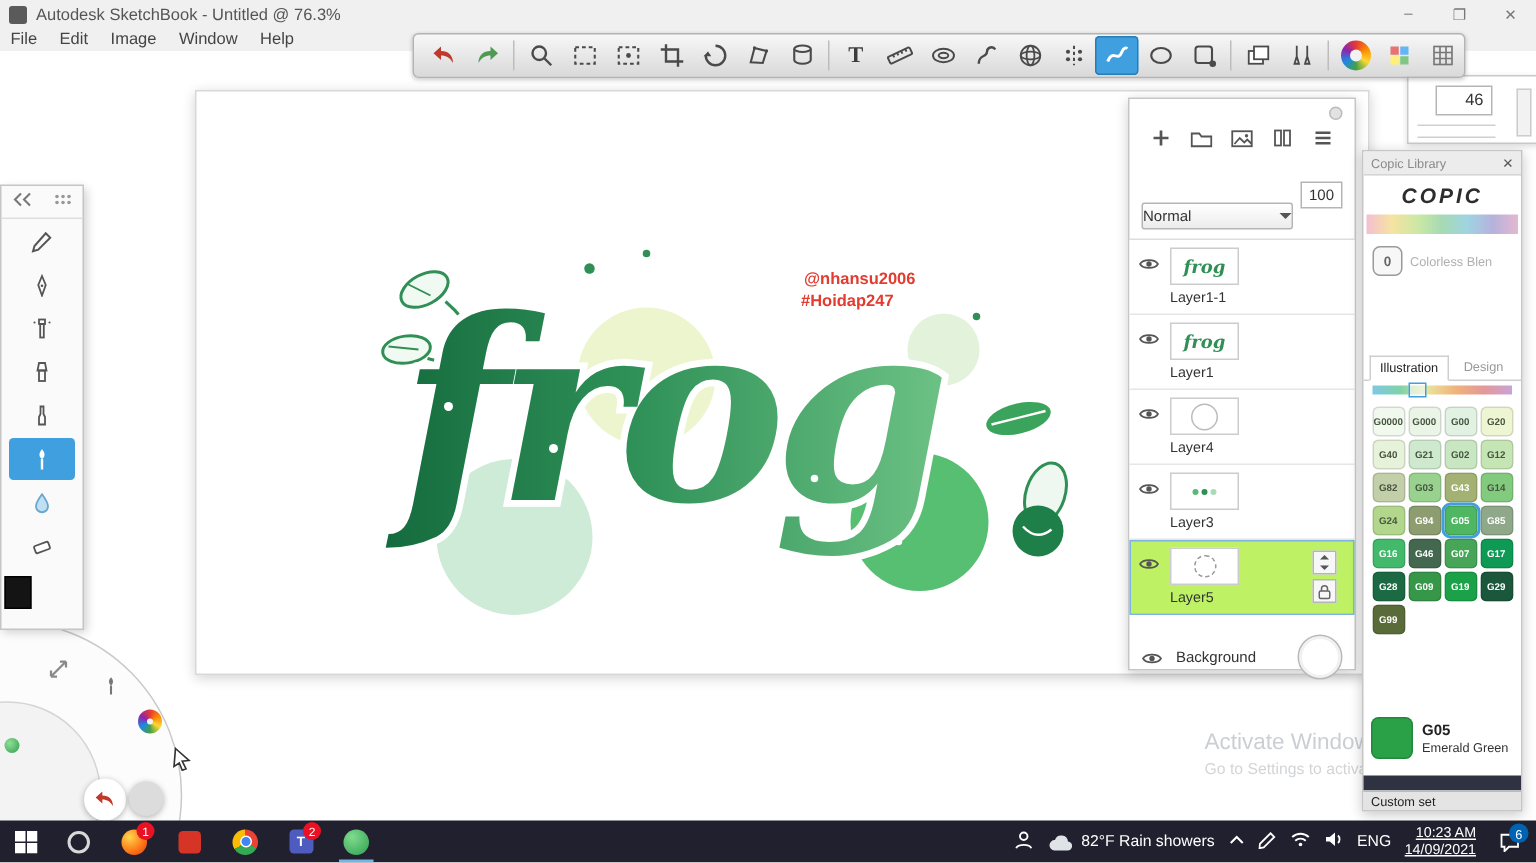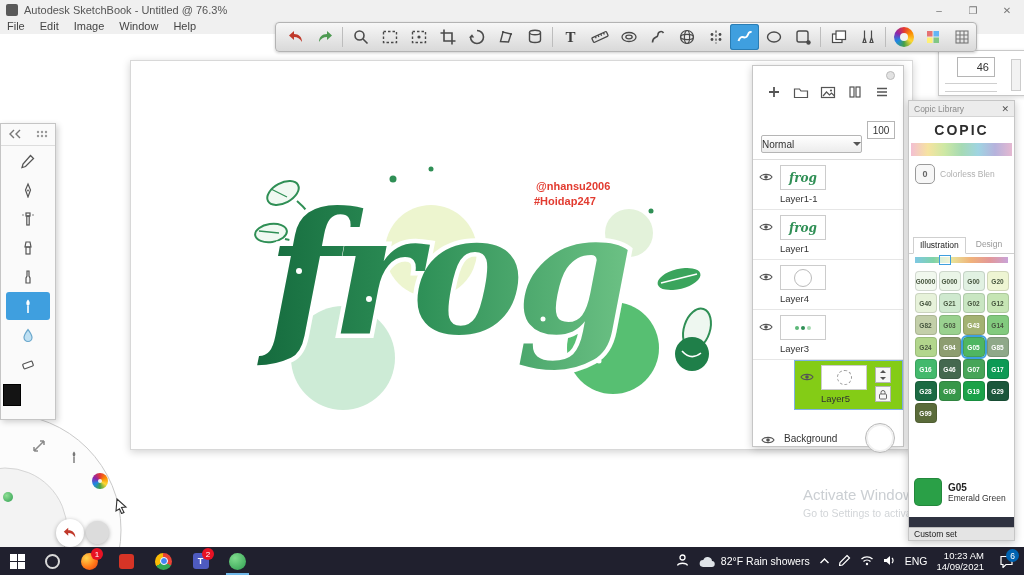--- a/index.html
+++ b/index.html
@@ -43,42 +43,42 @@
   .layers-panel { position:absolute; top:65px; left:752px; width:152px; height:382px; background:#fff; border:1px solid #c6c6c6; box-shadow:0 2px 8px rgba(0,0,0,.2); z-index:5; }
   .lp-dot { position:absolute; top:5px; right:8px; width:9px; height:9px; border-radius:50%; background:#e2e2e2; border:1px solid #bbb; }
   .lp-icons { display:flex; justify-content:space-between; padding:18px 12px 4px 12px; }
   .lp-icons .hico { width:18px; height:16px; display:flex; align-items:center; justify-content:center; }
   .lp-blend { display:flex; gap:5px; padding:3px 8px 6px 8px; border-bottom:1px solid #ddd; align-items:center; }
   .dropdown { flex:1; height:18px; border:1px solid #b5b5b5; background:linear-gradient(#fff,#ececec); font-size:10px; color:#333; display:flex; align-items:center; justify-content:space-between; padding:0 0; border-radius:2px;margin-top:28px; }
   .caret { width:0; height:0; border-left:4px solid transparent; border-right:4px solid transparent; border-top:4px solid #555; }
   .opacity-box { width:28px; height:18px; border:1px solid #b5b5b5; background:#fff; font-size:10px; color:#333; display:flex; align-items:center; justify-content:center; }
   #layers-list { position:relative; }
   .layer-row { height:50px; border-bottom:1px solid #e6e6e6; display:flex; padding:5px 6px; position:relative; background:#fff; }
-  .layer-row.selected { background:#84cc16; outline:1px solid #7fb2e5; outline-offset:-1px;margin-left:41px; }
+  .layer-row.selected { background:#bef264; outline:1px solid #7fb2e5; outline-offset:-1px; }
   .eye { width:16px; padding-top:3px; }
   .lmain { display:flex; flex-direction:column; gap:3px; margin-left:5px; }
   .lthumb { width:46px; height:25px; background:#fff; border:1px solid #ccc; display:flex; align-items:center; justify-content:center; overflow:hidden; }
   .lname { font-size:9.5px; color:#333; }
   .mini-frog { font-family:"DejaVu Serif", serif; font-style:italic; font-weight:bold; font-size:12px; color:#2f8f55; }
   .dashC { width:15px; height:15px; border:1.5px dashed #9a9a9a; border-radius:50%; display:block; }
   .circC { width:18px; height:18px; border:1px solid #bbb; border-radius:50%; background:#fff; display:block; }
   .dotA,.dotB,.dotC { width:4px; height:4px; border-radius:50%; background:#5cb878; display:inline-block; margin:1px; }
   .dotB { background:#2f8f55; } .dotC { background:#a8dcb4; }
   .lrctl { position:absolute; right:12px; top:7px; display:flex; flex-direction:column; gap:3px; }
   .lbtn { width:16px; height:16px; background:#f7f7f7; border:1px solid #b5b5b5; display:flex; align-items:center; justify-content:center; }
   .lscroll-thumb { position:absolute; right:1px; top:200px; width:5px; height:50px; background:#5b9bd5; border-radius:2px; }
   .bg-row { height:56px; display:flex; align-items:center; padding:0 8px; gap:7px; }
   .bg-name { font-size:10px; color:#333; }
   .bg-thumb { margin-left:auto; width:30px; height:30px; border-radius:50%; background:#fff; border:1px solid #b9b9b9; box-shadow:inset 0 0 0 2px #f1f1f1; }
 
   
   .copic { position:absolute; top:100px; left:908px; width:107px; height:441px; background:#fff; border:1px solid #c6c6c6; box-shadow:0 2px 8px rgba(0,0,0,.22); z-index:6; font-size:9px; }
   .copic-title { height:16px; background:#ececec; border-bottom:1px solid #d5d5d5; color:#8a8a8a; font-size:8.5px; display:flex; align-items:center; padding:0 5px; }
   .copic-close { margin-left:auto; color:#555; font-size:9px; }
-  .copic-logo { height:26px; display:flex; align-items:center; justify-content:center; font-weight:bold; font-size:14px; letter-spacing:2px; color:#2d2d2d; }
+  .copic-logo { height:26px; display:flex; align-items:center; justify-content:center; font-weight:bold; font-size:14px; letter-spacing:2px; color:#2d2d2d; font-style:italic; }
   .copic-grad { height:13px; margin:0 2px; background:linear-gradient(90deg,#f3bfd2,#f6e3a1,#cde8a4,#a6dab4,#9fd4e2,#b6b2dc,#e5b8d1); }
   .blend-row { display:flex; align-items:center; gap:5px; padding:8px 6px 6px 6px; }
   .marker0 { width:20px; height:20px; border:1px solid #9a9a9a; border-radius:5px; background:#f7f7f7; color:#666; font-size:9px; display:flex; align-items:center; justify-content:center; font-weight:bold; }
   .blend-label { color:#b0b0b0; font-size:8.5px; }
   .ctabs { display:flex; border-bottom:1px solid #cfcfcf; padding:0 4px; gap:4px; }
   .ctab { padding:2px 6px 3px 6px; font-size:8.5px; color:#999;margin-top:47px; }
   .ctab.active { color:#222; border:1px solid #cfcfcf; border-bottom:1px solid #fff; margin-bottom:-1px; background:#fff; }
   .hue-strip { height:6px; margin:3px 6px; background:linear-gradient(90deg,#7ec8e3,#7fd3a8,#e9e298,#f0b27a,#e39898,#c9a3d8); position:relative; }
   .hue-knob { position:absolute; left:26%; top:-2px; width:12px; height:10px; background:rgba(255,255,255,.6); border:1.5px solid #3f9fdf; }
   #copic-grid { display:grid; grid-template-columns:repeat(4,22px); gap:2px; padding:5px 4px; justify-content:center; }
@@ -114,21 +114,21 @@
   .underbar { position:absolute; bottom:0; left:7px; right:7px; height:2px; background:#6fb7e8; }
   .ic-ring { width:15px; height:15px; border-radius:50%; border:2.5px solid #d8d8d8; }
   .ic-ffox { width:17px; height:17px; border-radius:50%; background:radial-gradient(circle at 32% 30%, #ffd54d, #ff7a18 55%, #e13a17); }
   .ic-red { width:15px; height:15px; border-radius:3px; background:#d63426; }
   .ic-chrome { width:17px; height:17px; border-radius:50%; background:conic-gradient(#ea4335 0 33%, #34a853 0 66%, #fbbc05 0 100%); position:relative; }
   .ic-chrome::after { content:""; position:absolute; inset:4.5px; background:#4285f4; border:1.5px solid #fff; border-radius:50%; }
   .ic-teams { width:16px; height:16px; border-radius:3px; background:#4e5bbf; color:#fff; font-size:9px; font-weight:bold; display:flex; align-items:center; justify-content:center; }
   .ic-green { width:17px; height:17px; border-radius:50%; background:radial-gradient(circle at 35% 30%, #7fdc8d, #2f9e50); }
   .tb-right { margin-left:auto; display:flex; align-items:center; gap:9px; padding-right:5px; font-size:10.5px; }
   .weather { display:flex; align-items:center; gap:5px; }
-  .clock { display:flex; flex-direction:column; align-items:flex-end; font-size:9.5px; line-height:1.2; }
+  .clock { display:flex; flex-direction:column; align-items:flex-end; font-size:9.5px; line-height:1.2;text-decoration:underline; }
   .notif { position:relative; width:26px; height:100%; display:flex; align-items:center; justify-content:center; }
   .nbadge { position:absolute; top:2px; right:0; min-width:13px; height:13px; border-radius:7px; background:#0063b1; color:#fff; font-size:8.5px; display:flex; align-items:center; justify-content:center; }
 </style>
 </head>
 <body>
 
 <div class="titlebar">
   <div class="app-logo"></div>
   <span>Autodesk SketchBook - Untitled @ 76.3%</span>
   <div class="win-controls">

